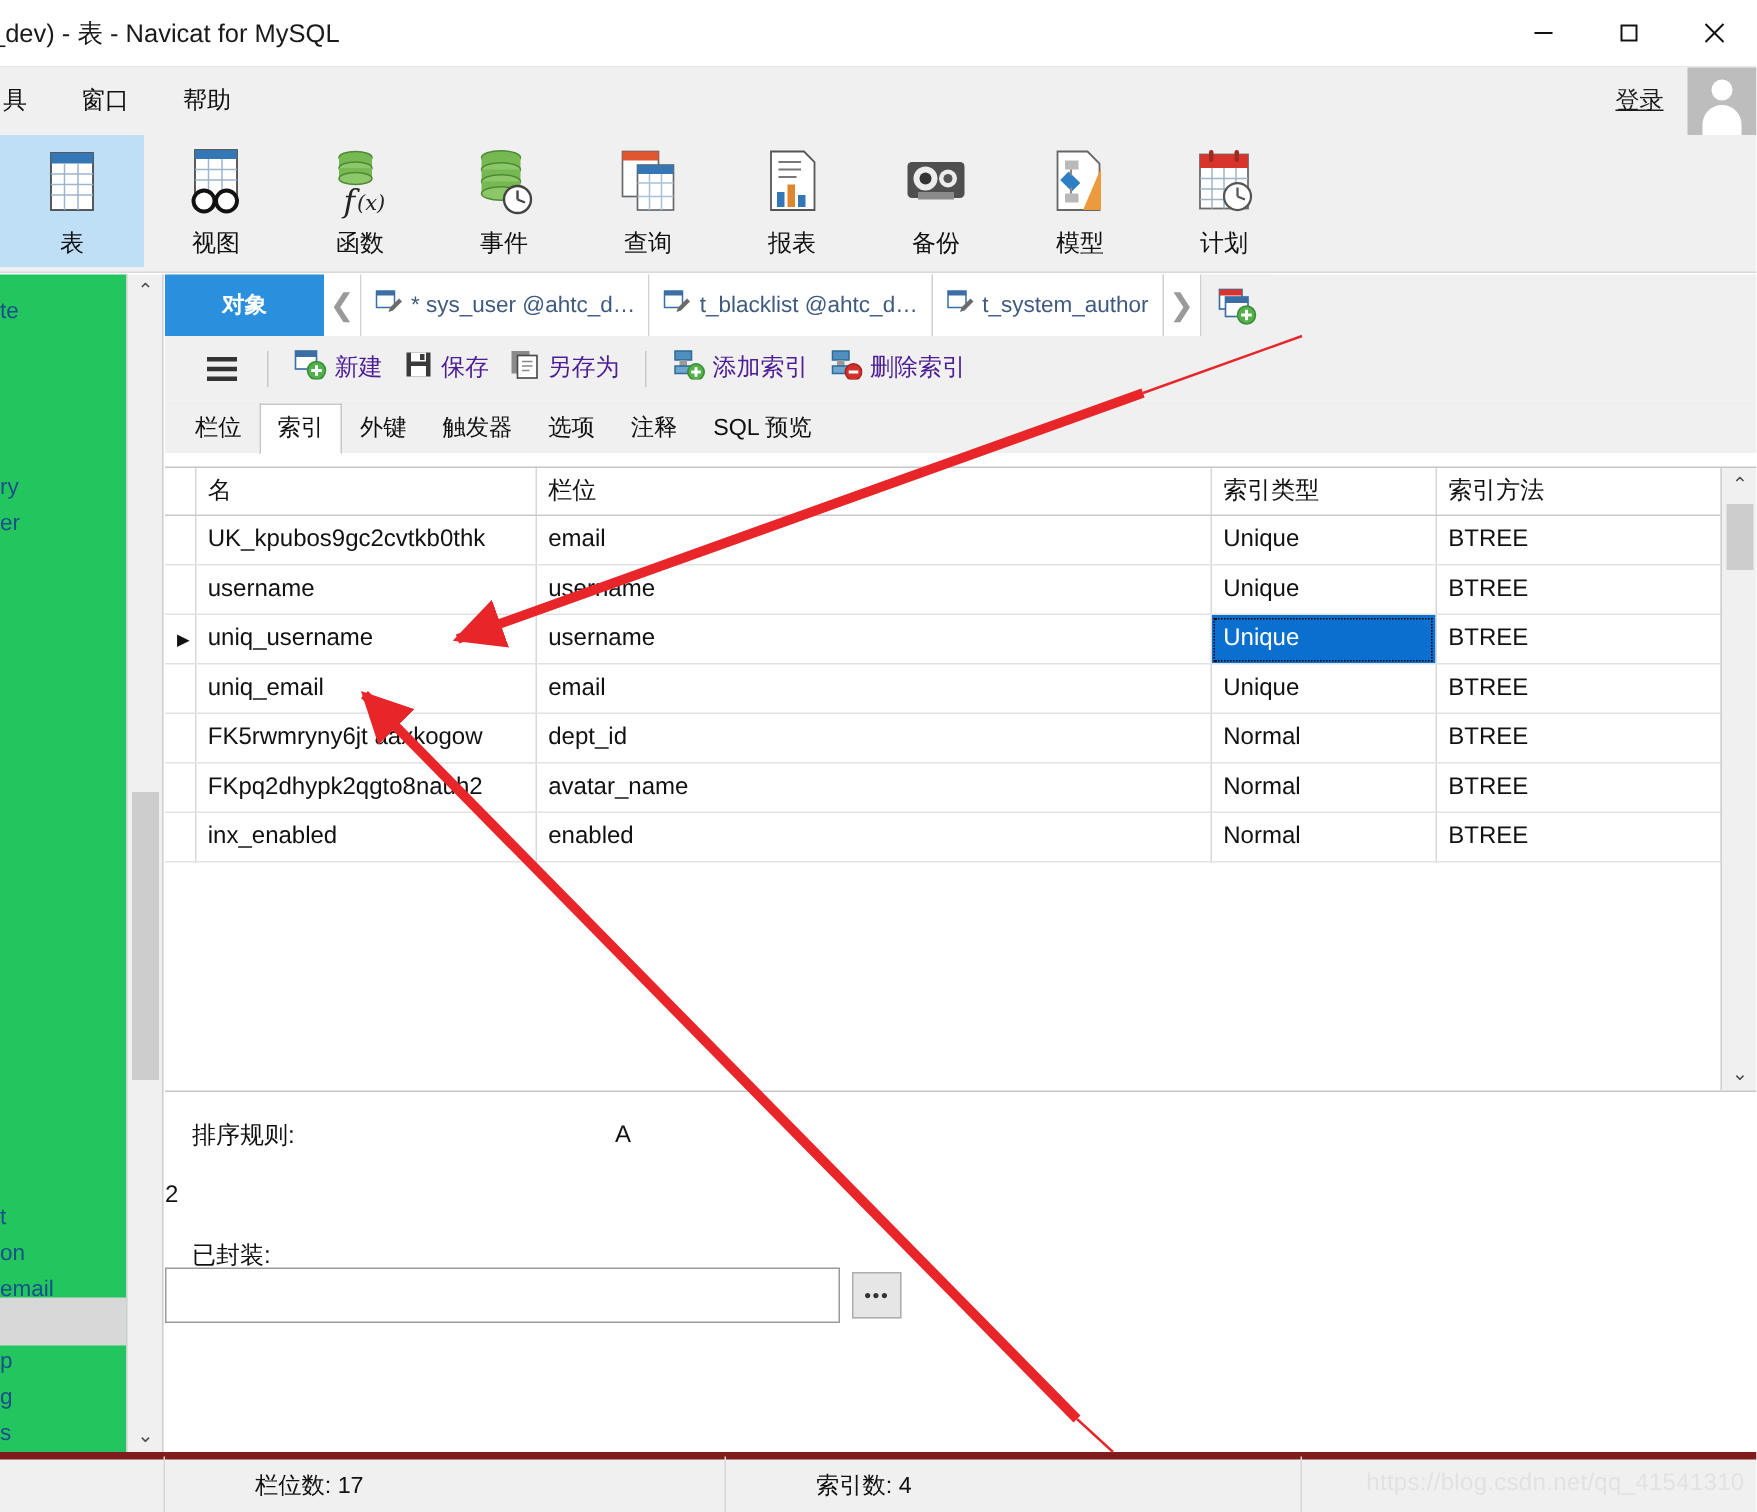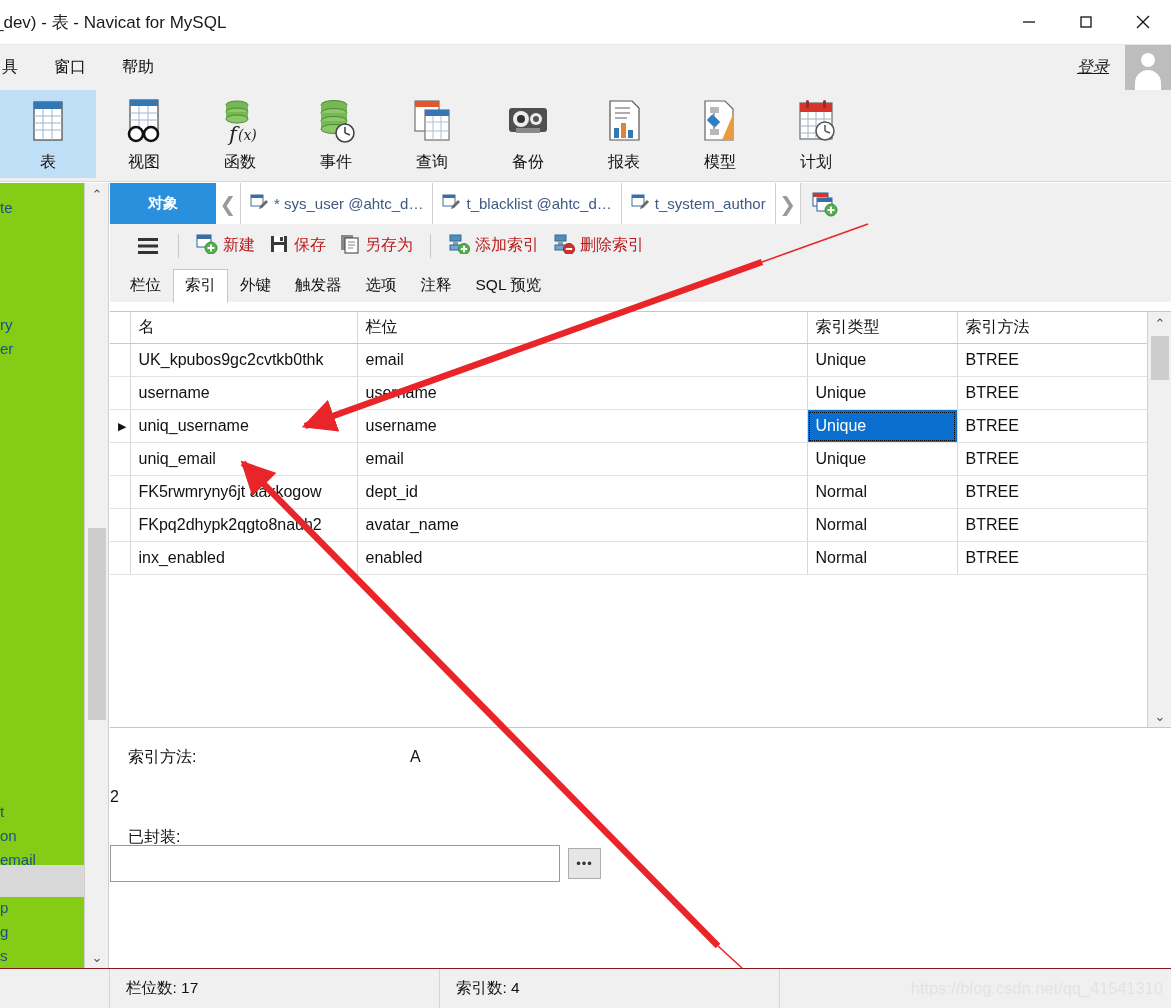--- a/index.html
+++ b/index.html
@@ -26,21 +26,21 @@
     color:#1a1a1a;
   }
   
   #menubar{
     position:absolute; left:0; top:45px; width:1171px; height:45px;
     background:#f0f0f0; display:flex; align-items:center;
   }
   #menubar .mi{ font-size:16px; color:#101010; padding:4px 18px; white-space:nowrap;}
   #menubar .mi.first{ padding-left:2px; }
   #loginwrap{ position:absolute; right:0; top:0; height:45px; display:flex; align-items:center; }
-  #loginwrap .lg{ font-size:16px; color:#1b1b1b; text-decoration:underline; padding:0 16px;font-style:italic; }
+  #loginwrap .lg{ font-size:16px; color:#1b1b1b; text-decoration:underline; padding:0 16px; }
   #avatar{
     width:46px; height:45px; background:#bdbdbd; position:relative; overflow:hidden;
   }
   #avatar::before{ content:""; position:absolute; left:50%; top:8px; transform:translateX(-50%);
      width:14px; height:14px; border-radius:50%; background:#fff; }
   #avatar::after{ content:""; position:absolute; left:50%; top:25px; transform:translateX(-50%);
      width:26px; height:22px; border-radius:13px 13px 0 0; background:#fff; }
   
   #ribbon{
     position:absolute; left:0; top:90px; width:1171px; height:92px;
@@ -49,21 +49,21 @@
   .rb{
     width:96px; height:88px; display:flex; flex-direction:column;
     align-items:center; justify-content:flex-start; padding-top:8px;
   }
   .rb.sel{ background:#bfdff7; }
   .rb .lbl{ font-size:16px; color:#111; margin-top:6px; }
   .rbicon{ width:54px; height:48px; position:relative; }
   
   #sidebar{
     position:absolute; left:0; top:183px; width:85px; height:785px;
-    background:#84cc16; border-right:1px solid #cfcfcf; overflow:hidden;
+    background:#22c55e; border-right:1px solid #cfcfcf; overflow:hidden;
   }
   #sidebar .frag{ font-size:15px; color:#1a4f8a; position:absolute; left:0; white-space:nowrap; }
   #sbscroll{
     position:absolute; left:85px; top:183px; width:24px; height:785px;
     background:#f0f0f0; border-right:1px solid #cfcfcf;
   }
   #sbscroll .arr{ width:24px; height:22px; display:flex; align-items:center; justify-content:center;
      font-size:13px; color:#505050;}
   #sbscroll .thumb{ position:absolute; left:3px; top:345px; width:18px; height:192px; background:#cdcdcd; }
   #sb-hilite{ position:absolute; left:0; top:682px; width:85px; height:32px; background:#d8d8d8;}
@@ -80,21 +80,21 @@
   .dtab.obj{ background:#2a8fdd; color:#ffffff; font-weight:bold; justify-content:center;
      min-width:106px; border-right:none; }
   .navarrow{ width:25px; background:#ffffff; display:flex; align-items:center; justify-content:center;
      color:#9a9a9a; font-size:20px; font-weight:bold; border-right:1px solid #d0d0d0;}
   .addtab{ width:46px; background:#f0f0f0; display:flex; align-items:center; justify-content:center; }
   
   #edtoolbar{
     position:absolute; left:110px; top:224px; width:1061px; height:43px;
     background:#f0f0f0; display:flex; align-items:center; gap:0px; padding-left:18px;
   }
-  .tbitem{ display:flex; align-items:center; gap:5px; font-size:16px; color:#b91c1c;
+  .tbitem{ display:flex; align-items:center; gap:5px; font-size:16px; color:#4c1d95;
      padding:3px 7px; white-space:nowrap; }
   .tbsep{ width:1px; height:24px; background:#c8c8c8; margin:0 10px; }
   
   #subtabs{
     position:absolute; left:110px; top:267px; width:1061px; height:35px;
     background:#f0f0f0; display:flex; align-items:flex-end; padding-left:8px;
   }
   .stab{
     font-size:15.5px; color:#111; padding:5px 11px 6px; border:1px solid transparent;
     border-bottom:none; white-space:nowrap;
@@ -139,21 +139,21 @@
     font-size:15px; padding:0 6px; font-family:"Liberation Sans",sans-serif;
   }
   #ellipsisbtn{
     width:33px; height:31px; margin-left:8px; background:#e6e6e6; border:1px solid #adadad;
     display:flex; align-items:center; justify-content:center; font-size:13px; color:#333;
     letter-spacing:1px;
   }
   
   #statusbar{
     position:absolute; left:0; bottom:0; width:1171px; height:40px; background:#f0f0f0;
-    border-top:1px solid #7f1d1d; display:flex; align-items:center;
+    border-top:5px solid #7f1d1d; display:flex; align-items:center;gap:44px;
   }
   #statusbar .sbcell{ font-size:15.5px; color:#111; height:40px; display:flex; align-items:center;
      padding:0 16px; border-right:1px solid #d6d6d6; }
   #statusbar .sbcell.a{ width:330px; }
   #statusbar .sbcell.b{ width:340px; }
   #watermark{
     position:absolute; right:8px; bottom:10px; font-size:16px; color:#e2e2e2; letter-spacing:.2px;
   }
   
   #anno{ position:absolute; left:0; top:0; width:1171px; height:1008px; pointer-events:none; }
@@ -272,44 +272,44 @@
         <line x1="28" y1="18" x2="28" y2="42" stroke="#a9c2d8" stroke-width="1"></line>
         <line x1="36" y1="18" x2="36" y2="42" stroke="#a9c2d8" stroke-width="1"></line>
       </svg>
     </div>
     <div class="lbl">查询</div>
   </div>
 
   <div class="rb">
     <div class="rbicon">
       <svg width="54" height="48" viewBox="0 0 54 48">
-        <rect x="8" y="10" width="38" height="24" rx="3" fill="#4f4f4f"></rect>
-        <circle cx="20" cy="21" r="8" fill="#ececec"></circle>
-          <circle cx="20" cy="21" r="4" fill="#333"></circle>
-        <circle cx="35" cy="21" r="6" fill="#ececec"></circle>
-          <circle cx="35" cy="21" r="3" fill="#555"></circle>
-        <rect x="15" y="30" width="24" height="5" fill="#8a8a8a"></rect>
-      </svg>
-    </div>
-    <div class="lbl">备份</div>
-  </div>
-
-  <div class="rb">
-    <div class="rbicon">
-      <svg width="54" height="48" viewBox="0 0 54 48">
         <path d="M13 3 h22 l7 7 v32 h-29 z" fill="#fff" stroke="#555" stroke-width="1.2"></path>
         <line x1="18" y1="10" x2="33" y2="10" stroke="#777" stroke-width="1.2"></line>
         <line x1="18" y1="15" x2="33" y2="15" stroke="#777" stroke-width="1.2"></line>
         <line x1="18" y1="20" x2="30" y2="20" stroke="#777" stroke-width="1.2"></line>
         <rect x="17" y="30" width="5" height="10" fill="#3576b5"></rect>
         <rect x="24" y="25" width="5" height="15" fill="#e0862e"></rect>
         <rect x="31" y="32" width="5" height="8" fill="#3576b5"></rect>
       </svg>
     </div>
     <div class="lbl">报表</div>
+  </div>
+
+  <div class="rb">
+    <div class="rbicon">
+      <svg width="54" height="48" viewBox="0 0 54 48">
+        <rect x="8" y="10" width="38" height="24" rx="3" fill="#4f4f4f"></rect>
+        <circle cx="20" cy="21" r="8" fill="#ececec"></circle>
+          <circle cx="20" cy="21" r="4" fill="#333"></circle>
+        <circle cx="35" cy="21" r="6" fill="#ececec"></circle>
+          <circle cx="35" cy="21" r="3" fill="#555"></circle>
+        <rect x="15" y="30" width="24" height="5" fill="#8a8a8a"></rect>
+      </svg>
+    </div>
+    <div class="lbl">备份</div>
   </div>
 
   <div class="rb">
     <div class="rbicon">
       <svg width="54" height="48" viewBox="0 0 54 48">
         <path d="M12 3 h20 l8 8 v31 h-28 z" fill="#fff" stroke="#666" stroke-width="1.2"></path>
         <rect x="17" y="9" width="9" height="6" fill="#b9b9b9"></rect>
         <rect x="17" y="31" width="9" height="6" fill="#b9b9b9"></rect>
         <rect x="15" y="19" width="11" height="8" transform="rotate(45 20.5 23)" fill="#2f7ec4"></rect>
         <line x1="21" y1="15" x2="21" y2="19" stroke="#888" stroke-width="1.4"></line>
@@ -574,21 +574,21 @@
   </table>
   <div id="gridscroll">
     <div class="arr">⌃</div>
     <div class="thumb"></div>
     <div class="arr" style="position:absolute;bottom:0;left:0">⌄</div>
   </div>
 </div>
 
 <div id="props">
   <div class="prow" style="top:10px">
-    <div class="plabel">索引方法:</div>
+    <div class="plabel">排序规则:</div>
     <div class="pvalue">A</div>
   </div>
   <div class="prow" style="top:50px">
     <div class="pvalue">2</div>
   </div>
   <div class="prow" style="top:90px">
     <div class="plabel">已封装:</div>
     <div class="pvalue"></div>
   </div>
   <div class="prow" style="top:116px">

